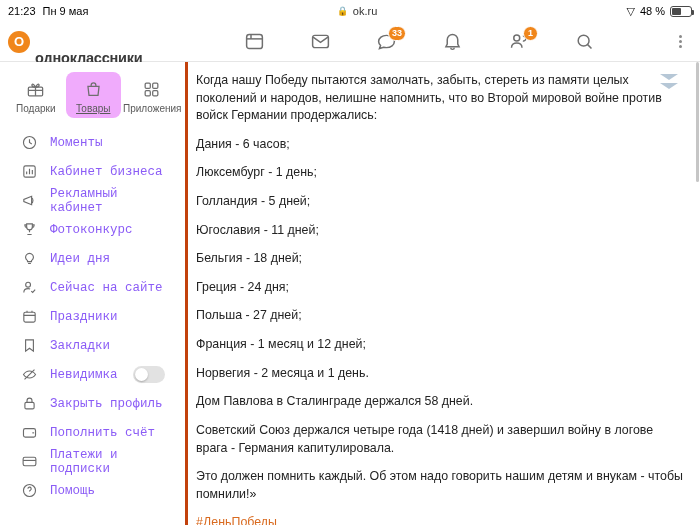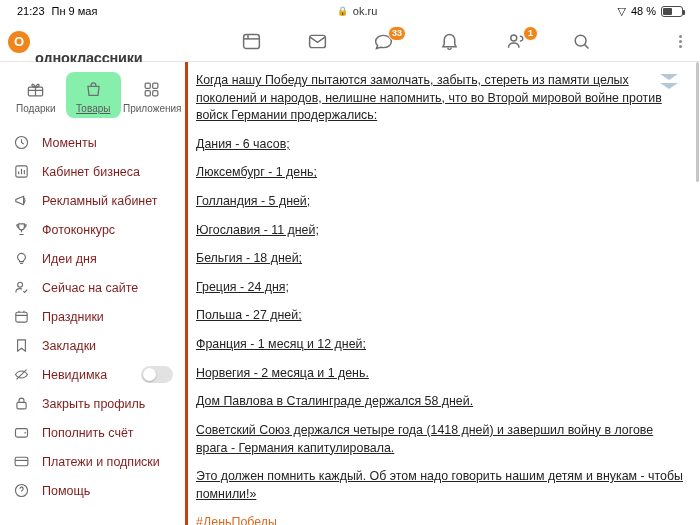--- a/index.html
+++ b/index.html
@@ -10,21 +10,21 @@
     overflow: hidden;
   }
 
   
   .statusbar {
     height: 22px;
     display: flex;
     align-items: center;
     font-size: 11px;
     color: #000;
-    padding: 0 17px;
+    padding: 0 8px;
     background: #ffffff;
   }
   .sb-left { display: flex; align-items: center; gap: 7px; white-space: nowrap; }
   .sb-center { flex: 1; display: flex; justify-content: center; align-items: center; gap: 4px; }
   .sb-right { display: flex; align-items: center; gap: 5px; white-space: nowrap; }
   .lock-icon { font-size: 9px; color: #555; }
   .url-text { font-size: 11px; color: #333; }
   .wifi-glyph { font-size: 11px; }
   .batt {
     width: 22px; height: 11px; border: 1px solid #4a4a4a; border-radius: 3px;
@@ -55,21 +55,21 @@
     display: flex; align-items: center; justify-content: center;
   }
   .logo-text-wrap { line-height: 1; }
   .logo-title { font-size: 14.5px; font-weight: bold; color: #3b3b3b; letter-spacing: -0.2px; margin-top: 40px; }
   .logo-sub { font-size: 6.5px; color: #9b9b9b; letter-spacing: 0.5px; margin-top: 1px; display: flex; align-items: center; gap: 2px; }
   .logo-sub-badge { background: #b9b9b9; color:#fff; font-size:5px; padding: 0 2px; border-radius: 2px; }
 
   .navicons { flex: 1; display: flex; align-items: center; justify-content: center; gap: 40px; }
   .navbtn {
     position: relative; width: 26px; height: 26px;
-    display: flex; align-items: center; 
+    display: flex; align-items: center; justify-content: center;
     color: #6f6f6f;
   }
   .navbtn svg { width: 21px; height: 21px; fill: none; stroke: #6f6f6f; stroke-width: 1.7; }
   .badge {
     position: absolute; top: -3px; right: -7px;
     min-width: 15px; height: 15px; padding: 0 3px;
     background: #f0861b; color: #fff;
     border-radius: 8px; font-size: 9px; font-weight: bold;
     display: flex; align-items: center; justify-content: center;
     border: 1.5px solid #fff;
@@ -87,29 +87,29 @@
     background: #fff;
     padding-top: 6px;
     overflow: hidden;
   }
   .shortcuts { display: flex; padding: 4px 6px 8px 8px; gap: 2px; }
   .shortcut {
     width: 56px; text-align: center;
     padding: 6px 0 4px; border-radius: 8px;
     font-size: 10px; color: #5a5a5a;
   }
-  .shortcut.active { background: #86efac; text-decoration: underline; }
+  .shortcut.active { background: #f0abfc; text-decoration: underline; }
   .shortcut .sc-ico { height: 22px; display: flex; align-items: center; justify-content: center; margin-bottom: 3px; }
   .shortcut .sc-ico svg { width: 19px; height: 19px; stroke: #6f6f6f; fill: none; stroke-width: 1.6; }
 
   .menu { padding: 2px 0 0; }
   .menu-item {
     display: flex; align-items: center; gap: 11px;
-    height: 29px; padding: 0 12px;
-    font-size: 12.5px; color: #7f1d1d;
+    height: 29px; padding: 0 20px;
+    font-size: 12.5px; color: #8b5cf6; font-family: Liberation Mono, monospace;
   }
   .menu-item .mi-ico { width: 19px; display: flex; align-items: center; justify-content: center; }
   .menu-item .mi-ico svg { width: 17px; height: 17px; stroke: #6b6b6b; fill: none; stroke-width: 1.6; }
   .menu-item .mi-label { flex: 1; }
   .toggle {
     width: 32px; height: 17px; border-radius: 9px; background: #e2e2e2;
     position: relative; flex: 0 0 32px;
   }
   .toggle::after {
     content: ""; position: absolute; top: 2px; left: 2px;
@@ -118,21 +118,21 @@
   }
 
   
   .content {
     flex: 1; min-width: 0;
     padding: 10px 14px 0 8px;
     font-size: 12.4px; line-height: 1.42; color: #232323;
     overflow: hidden;
     position: relative;
   }
-  .content p { margin-bottom: 11px; text-decoration: underline; }
+  .content p { margin-bottom: 11px; }
   .hashtag { color: #d96a1f; }
   .chev-wrap {
     position: absolute; right: 22px; top: 12px;
     display: flex; flex-direction: column; gap: 3px; align-items: center;
   }
   .chev { width: 0; height: 0; border-left: 9px solid transparent; border-right: 9px solid transparent; border-top: 6px solid #b6c7d6; }
 
   
   .scroll-rail {
     position: absolute; right: 1px; top: 0; bottom: 0; width: 3px; background: transparent;

